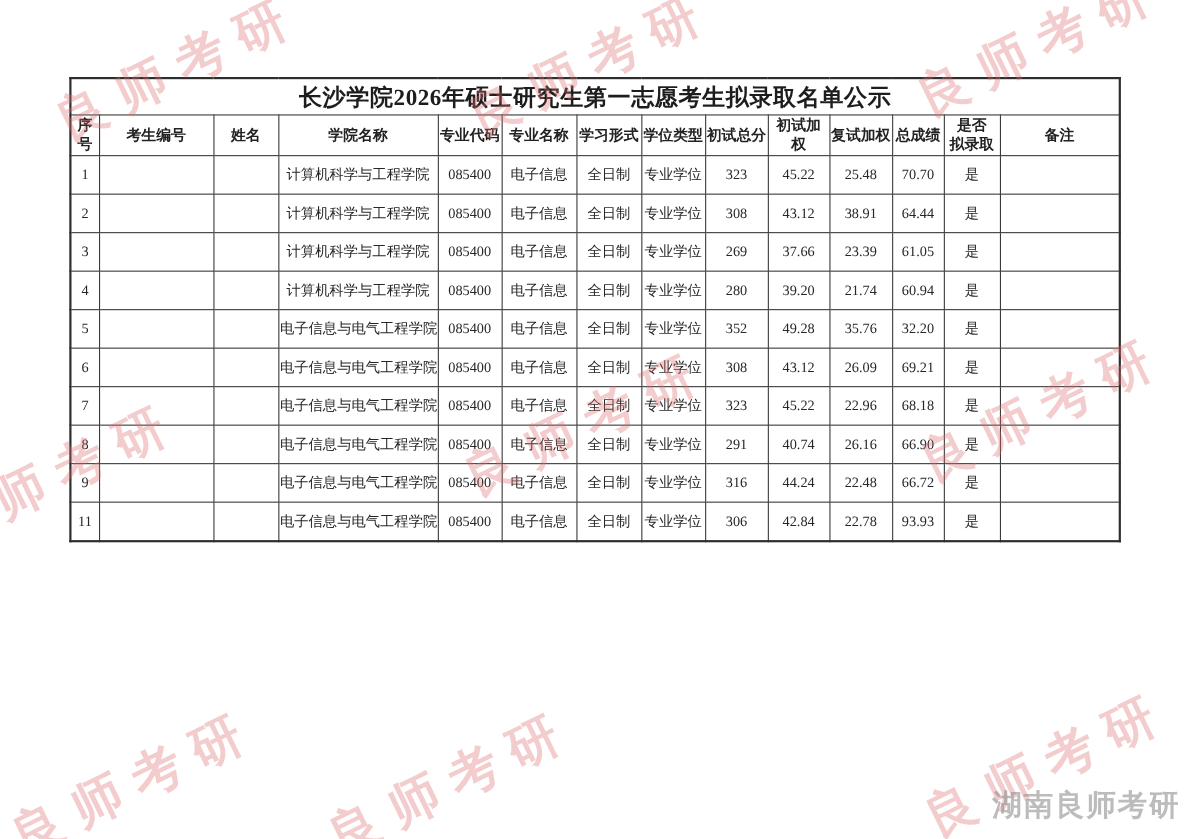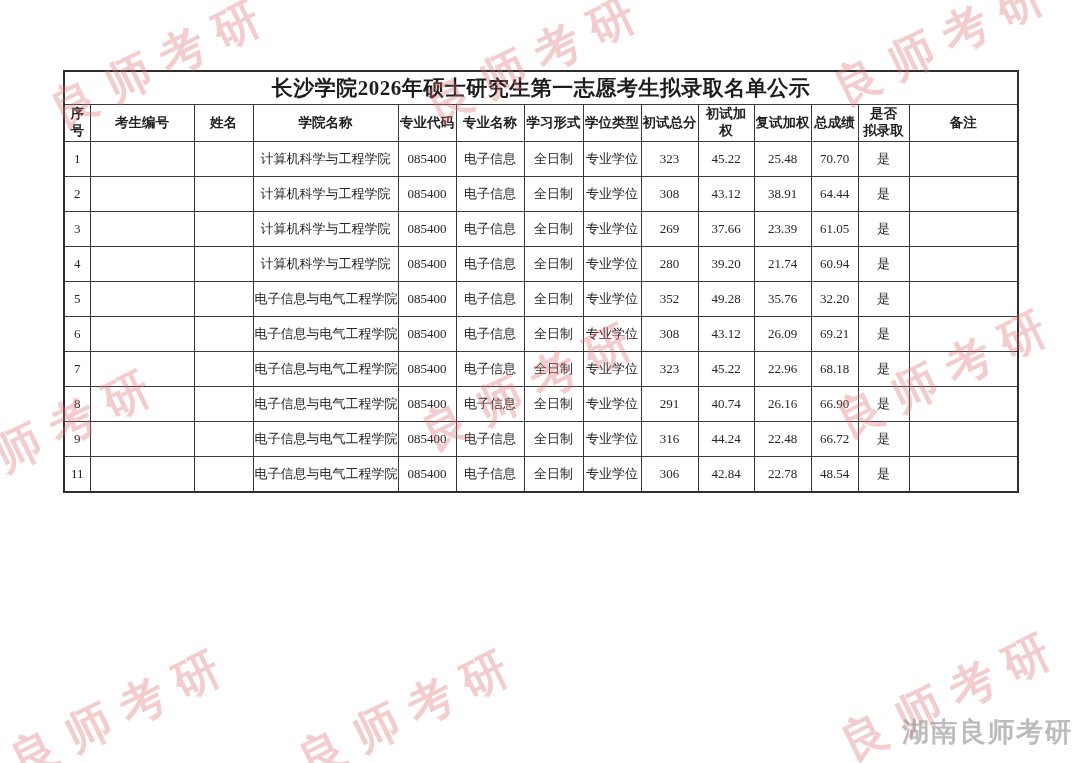--- a/index.html
+++ b/index.html
@@ -324,20 +324,20 @@
           <td></td>
           <td></td>
           <td>电子信息与电气工程学院</td>
           <td>085400</td>
           <td>电子信息</td>
           <td>全日制</td>
           <td>专业学位</td>
           <td>306</td>
           <td>42.84</td>
           <td>22.78</td>
-          <td>48.54</td>
+          <td>93.93</td>
           <td>是</td>
           <td></td>
         </tr>
       </tbody>
   </table>
 
 </div>
 
 </body></html>

